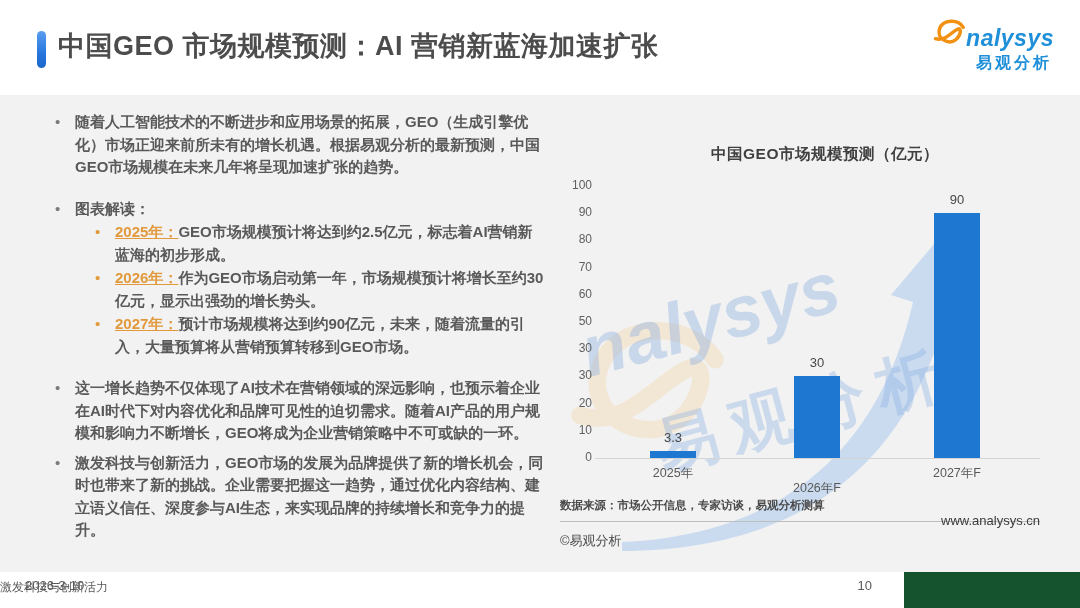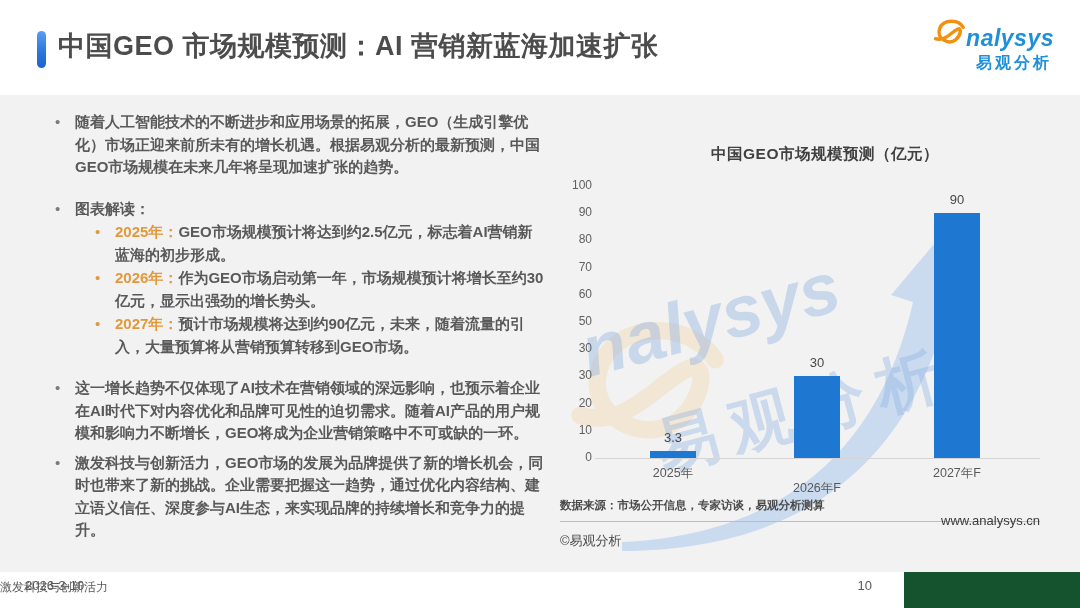--- a/index.html
+++ b/index.html
@@ -23,21 +23,21 @@
   
   #bullet-list { position:absolute; left:36px; top:16px; width:508px; list-style:none; }
   #bullet-list li { position:relative; font-size:15px; line-height:22.5px; font-weight:700; color:#595959; }
   #bullet-list li.main { margin-left:19px; padding-left:20px; margin-top:19px; }
   #bullet-list li.main.first { margin-top:0; }
   #bullet-list li.main.tight { margin-top:7px; }
   #bullet-list li.sub { margin-left:59px; padding-left:20px; margin-top:1px; }
   .marker { position:absolute; left:0; top:0; font-weight:400; }
   li.main > .marker { color:#7a7a7a; }
   li.sub > .marker { color:#e2993c; }
-  .hl { color:#e2993c; }
+  .hl { color:#e2993c;text-decoration:underline; }
 
   
   #chart-panel { position:absolute; left:560px; top:15px; width:500px; height:462px; }
   #chart-title { position:absolute; left:50px; top:34px; width:430px; text-align:center;
                  font-size:15.5px; font-weight:700; color:#404040; z-index:2; letter-spacing:0.5px; }
   #plot { position:absolute; left:0; top:0; width:500px; height:462px; }
   .ytick { position:absolute; width:36px; text-align:right; font-size:12px; color:#5f5f5f; z-index:2; }
   .xlabel { position:absolute; width:90px; text-align:center; font-size:12.5px; color:#595959; z-index:2; }
   .bar { position:absolute; width:46px; background:#1e78d2; z-index:2; }
   .bar-label { position:absolute; width:60px; text-align:center; font-size:13px; color:#474747; z-index:2; }

